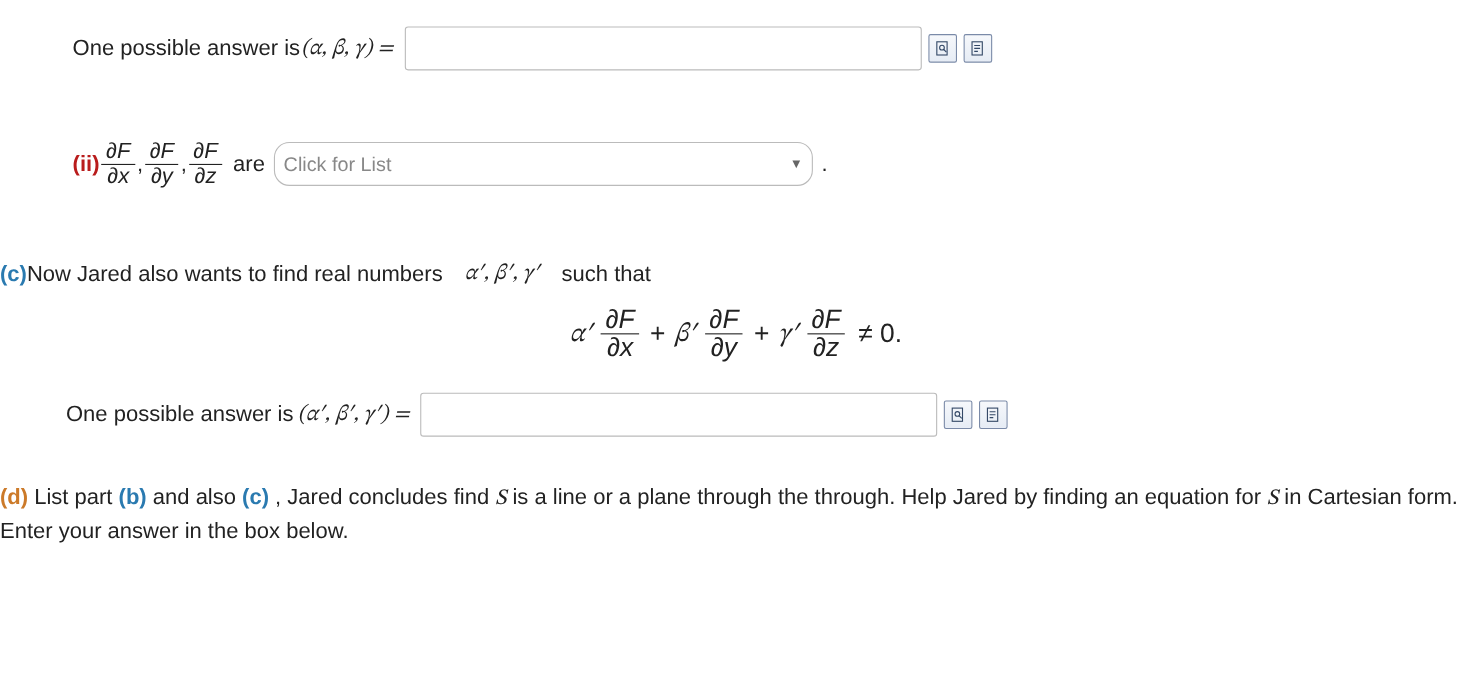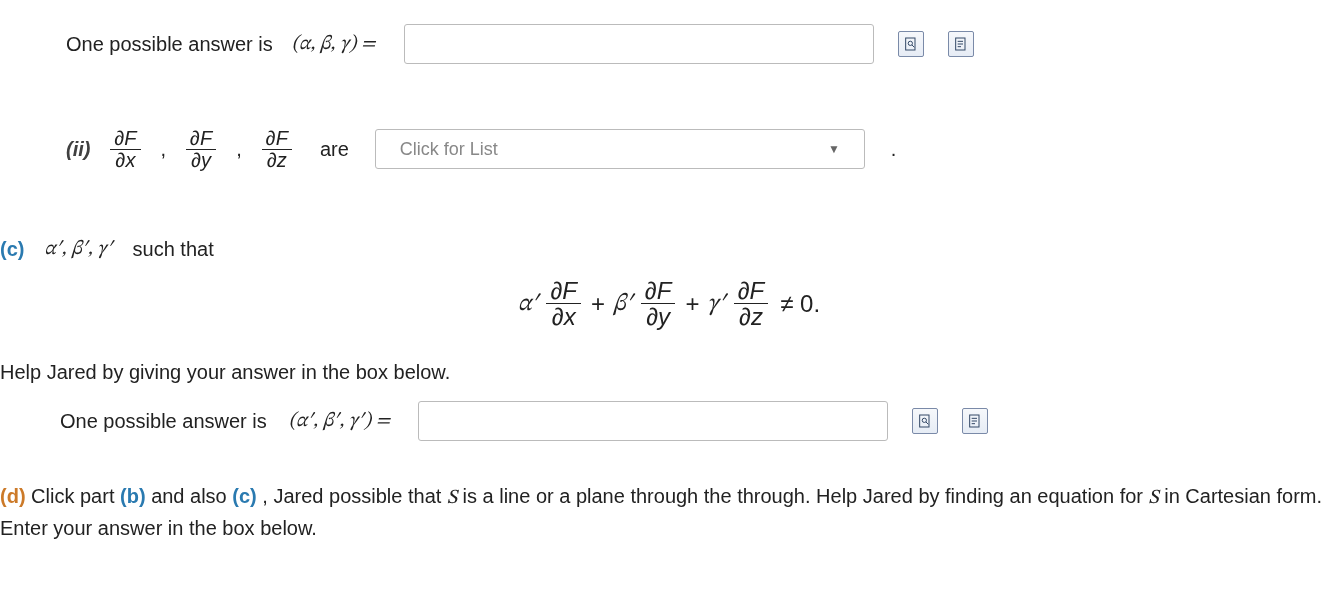--- a/index.html
+++ b/index.html
@@ -37,23 +37,23 @@
     }
     .frac .den {
       display: block;
       border-top: 1.5px solid #222;
       padding: 0 4px;
     }
     .frac .math-i { font-style: italic; }
     .row {
       margin: 14px 0 40px 0;
     }
-    .indent1 { padding-left: 66px; gap: 18px; }
+    .indent1 { padding-left: 66px; }
     .indent0 { padding-left: 0px; }
-    .label-ii { color: #404040; font-weight: 600; font-style: italic; }
+    .label-ii { color: #b91c1c; font-weight: 600; }
     .label-c  { color: #2a7ab0; font-weight: 600; }
     .label-d  { color: #cc7a29; font-weight: 600; }
     .label-b-link { color: #2a7ab0; font-weight: 600; }
     .label-c-link { color: #2a7ab0; font-weight: 600; }
 
     input.answer-box {
       height: 40px;
       width: 470px;
       border: 1px solid #bbb;
       border-radius: 3px;
@@ -63,22 +63,22 @@
       background: #fff;
     }
 
     .dropdown {
       display: inline-flex;
       align-items: center;
       justify-content: space-between;
       height: 40px;
       width: 490px;
       border: 1px solid #bbb;
-      border-radius: 3px;
-      padding: 0 24px;
+      border-radius: 14px;
+      padding: 0 8px;
       vertical-align: middle;
       cursor: pointer;
       background: #fff;
       color: #888;
       font-size: 18px;
     }
     .dropdown .caret {
       color: #666;
       font-size: 12px;
       margin-left: 8px;
@@ -163,20 +163,21 @@
       <span class="caret">▼</span>
     </span>
 
     <span style="margin-left:8px;"> .</span>
   </div>
 
   
   <div class="row indent0">
     <div class="valign">
       <span class="label-c">(c)</span>
+      <span>  Now Jared also wants to find real numbers </span>
       <span class="math" style="margin:0 20px;">α′, β′, γ′</span>
       <span> such that</span>
     </div>
 
     <div class="eq-block valign" style="justify-content:center; width:100%;">
       <span class="math" style="margin-right:6px;">α′</span>
       <span class="frac">
         <span class="num math-i">∂F</span>
         <span class="den math-i">∂x</span>
       </span>
@@ -188,21 +189,20 @@
       </span>
       <span class="math-up" style="margin:0 8px;">+</span>
       <span class="math" style="margin-right:6px;">γ′</span>
       <span class="frac">
         <span class="num math-i">∂F</span>
         <span class="den math-i">∂z</span>
       </span>
       <span class="math-up" style="margin-left:10px;">≠ 0.</span>
     </div>
 
-    <div style="margin-bottom:14px;">Help Jared by giving your answer in the box below.</div>
 
     <div class="indent1 valign" style="padding-left:60px;">
       <span>One possible answer is </span>
       <span class="math" style="margin:0 10px 0 4px;">(α′, β′, γ′) =</span>
       <input class="answer-box" type="text" style="">
       <span class="icon-btn" title="Preview">
         <svg viewBox="0 0 24 24">
             <rect x="4" y="3" width="14" height="18" class="icon-stroke"></rect>
             <circle cx="11" cy="11" r="3.2" class="icon-stroke"></circle>
             <line x1="13.5" y1="13.5" x2="17" y2="17" class="icon-stroke"></line>
@@ -215,24 +215,24 @@
             <line x1="7" y1="12" x2="15" y2="12" class="icon-stroke"></line>
             <line x1="7" y1="16" x2="12" y2="16" class="icon-stroke"></line>
           </svg>
       </span>
     </div>
   </div>
 
   
   <div class="row indent0" style="margin-bottom:4px;">
     <span class="label-d">(d)</span>
-    <span> Click part </span>
+    <span> List part </span>
     <span class="label-b-link">(b)</span>
     <span> and also </span>
     <span class="label-c-link">(c)</span>
-    <span>, Jared possible that </span>
+    <span>, Jared concludes find </span>
     <span class="math">S</span>
     <span> is a line or a plane through the through. Help Jared by finding an equation for </span>
     <span class="math">S</span>
     <span> in Cartesian form. Enter your answer in the box below.</span>
   </div>
 
 </div>
 
 </body></html>

